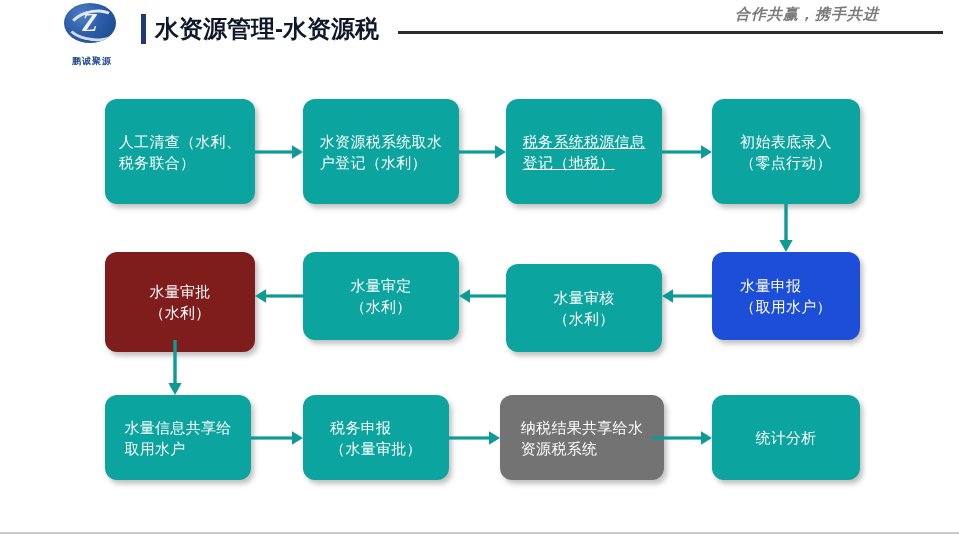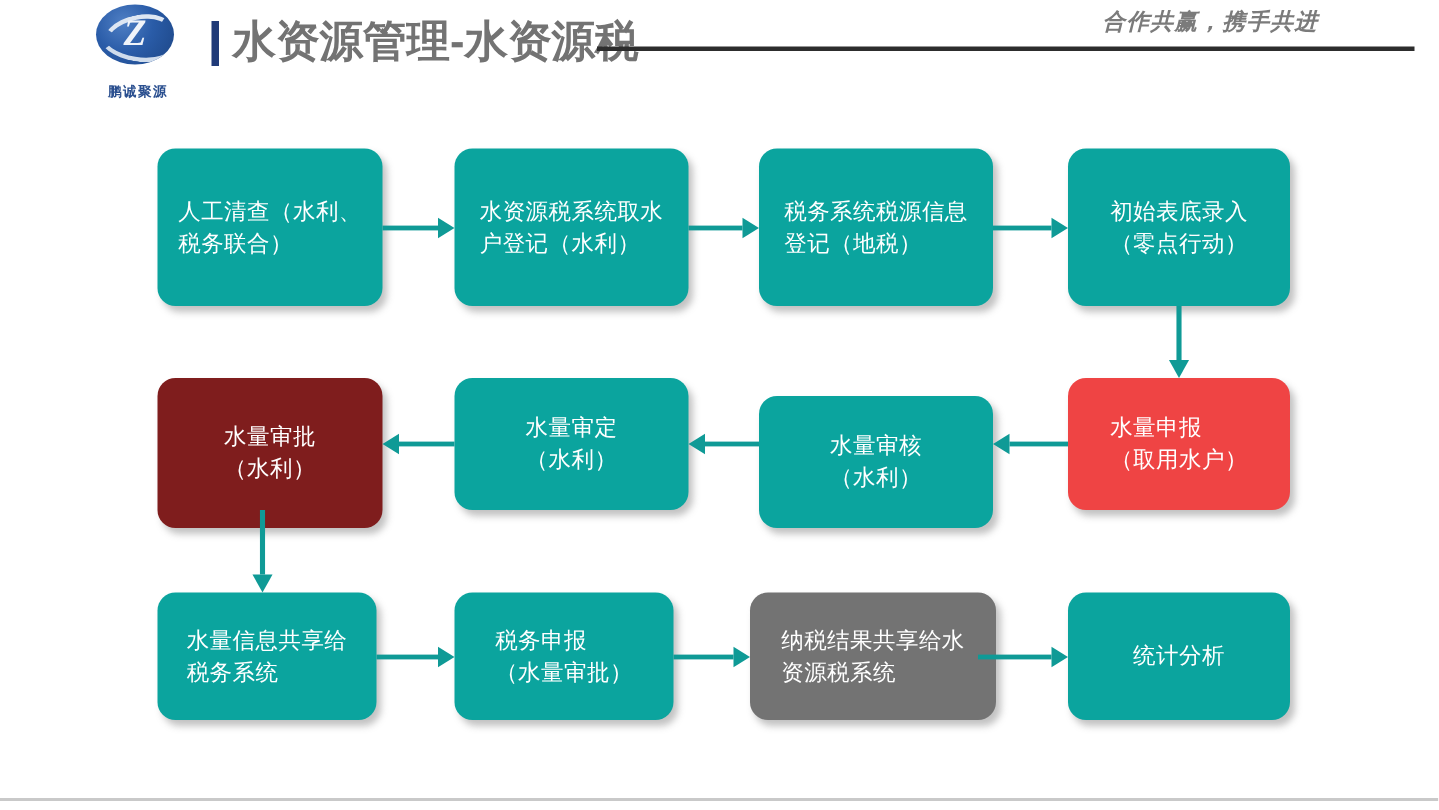--- a/index.html
+++ b/index.html
@@ -81,22 +81,22 @@
   }
   #title-bar {
     position: absolute;
     left: 141px; top: 14px;
     width: 5px; height: 30px;
     background: #1f3a78;
   }
   #title {
     position: absolute;
     left: 155px; top: 12px;
-    color: #737373;
-    font-size: 29px;
+    color: #0f172a;
+    font-size: 24px;
     font-weight: bold;
     letter-spacing: 0px;
     white-space: nowrap;
     line-height: 33px;
   }
   #title-rule {
     position: absolute;
     left: 398px; top: 31px;
     width: 545px; height: 3px;
     background: #2d2d2d;
@@ -169,21 +169,21 @@
 
   <div id="diagram">
       <div class="node" style="left: 105px; top: 99px; width: 150px; height: 105px; background: rgb(11, 164, 158); color: rgb(255, 255, 255);">
         <div class="node-label">人工清查（水利、
 税务联合）</div>
       </div>
       <div class="node" style="left: 303px; top: 99px; width: 156px; height: 105px; background: rgb(11, 164, 158); color: rgb(255, 255, 255);">
         <div class="node-label">水资源税系统取水
 户登记（水利）</div>
       </div>
-      <div class="node" style="left: 506px; top: 99px; width: 156px; height: 105px; background: rgb(11, 164, 158); color: rgb(255, 255, 255);">
+      <div class="node" style="left: 506px; top: 99px; width: 156px; height: 105px; background: rgb(11, 164, 158); color: rgb(255, 255, 255); text-decoration: underline;">
         <div class="node-label">税务系统税源信息
 登记（地税）</div>
       </div>
       <div class="node" style="left: 712px; top: 99px; width: 148px; height: 105px; background: rgb(11, 164, 158); color: rgb(255, 255, 255);">
         <div class="node-label">初始表底录入
 （零点行动）</div>
       </div>
       <div class="conn" style="left: 255px; top: 142.5px; width: 48px; height: 18px;">
         <svg width="48" height="18">
           <rect x="0" y="7.4" width="37" height="3.2" fill="#0f9a96"></rect>
@@ -207,21 +207,21 @@
 （水利）</div>
       </div>
       <div class="node" style="left: 303px; top: 252px; width: 156px; height: 88px; background: rgb(11, 164, 158); color: rgb(255, 255, 255);">
         <div class="node-label">水量审定
 （水利）</div>
       </div>
       <div class="node" style="left: 506px; top: 252px; width: 156px; height: 88px; background: rgb(11, 164, 158); color: rgb(255, 255, 255); margin-top: 12px;">
         <div class="node-label">水量审核
 （水利）</div>
       </div>
-      <div class="node" style="left: 712px; top: 252px; width: 148px; height: 88px; background: #ef4444; color: rgb(255, 255, 255);">
+      <div class="node" style="left: 712px; top: 252px; width: 148px; height: 88px; background: #1d4ed8; color: rgb(255, 255, 255);">
         <div class="node-label">水量申报
 （取用水户）</div>
       </div>
       <div class="conn" style="left: 255px; top: 287px; width: 48px; height: 18px;">
         <svg width="48" height="18">
           <rect x="11" y="7.4" width="37" height="3.2" fill="#0f9a96"></rect>
           <polygon points="11,2.2 0,9 11,15.8" fill="#0f9a96"></polygon>
         </svg>
       </div>
       <div class="conn" style="left: 459px; top: 287px; width: 47px; height: 18px;">
@@ -231,21 +231,21 @@
         </svg>
       </div>
       <div class="conn" style="left: 662px; top: 287px; width: 50px; height: 18px;">
         <svg width="50" height="18">
           <rect x="11" y="7.4" width="39" height="3.2" fill="#0f9a96"></rect>
           <polygon points="11,2.2 0,9 11,15.8" fill="#0f9a96"></polygon>
         </svg>
       </div>
       <div class="node" style="left: 105px; top: 395px; width: 146px; height: 85px; background: rgb(11, 164, 158); color: rgb(255, 255, 255);">
         <div class="node-label">水量信息共享给
-税务系统</div>
+取用水户</div>
       </div>
       <div class="node" style="left: 303px; top: 395px; width: 146px; height: 85px; background: rgb(11, 164, 158); color: rgb(255, 255, 255);">
         <div class="node-label">税务申报
 （水量审批）</div>
       </div>
       <div class="node" style="left: 500px; top: 395px; width: 164px; height: 85px; background: #737373; color: rgb(255, 255, 255);">
         <div class="node-label">纳税结果共享给水
 资源税系统</div>
       </div>
       <div class="node" style="left: 712px; top: 395px; width: 148px; height: 85px; background: rgb(11, 164, 158); color: rgb(255, 255, 255);">

